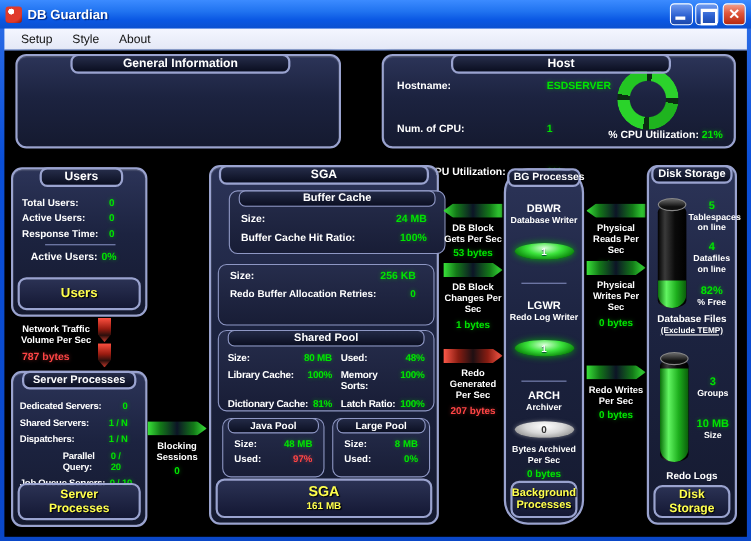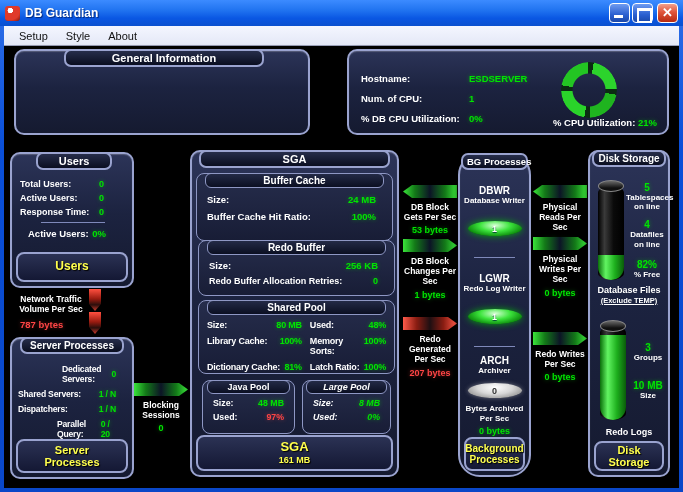--- a/index.html
+++ b/index.html
@@ -100,21 +100,22 @@
     <span class="menu-item">About</span>
   </div>
 
   <div class="content">
 
     <div class="panel" style="left:10px;top:3px;width:296px;height:86px;">
       <div class="hdr" style="left:48px;width:200px;">General Information</div>
     </div>
 
     <div class="panel" style="left:343px;top:3px;width:322px;height:86px;">
-      <div style="position:absolute;left:12px;top:22px;width:196px;display:grid;grid-template-columns:108px 1fr;row-gap:9px;font-size:9.5px;align-items:center;">
+      <div class="hdr" style="left:61px;width:200px;">Host</div>
+      <div style="position:absolute;left:12px;top:22px;width:196px;display:grid;grid-template-columns:108px 1fr;row-gap:9px;font-size:9.5px;align-items:center;gap:28px;">
         <span class="wlab">Hostname:</span>
         <span class="gval">ESDSERVER</span>
         <span class="wlab">Num. of CPU:</span>
         <span class="gval">1</span>
         <span class="wlab">% DB CPU Utilization:</span>
         <span class="gval">0%</span>
       </div>
       <div class="donut" style="left:212px;top:11px;"></div>
       <div style="position:absolute;right:10px;bottom:5px;font-size:9.5px;">
         <span class="wlab">% CPU Utilization:</span>
@@ -153,21 +154,21 @@
       <div class="rval" style="position:absolute;left:10px;top:30px;font-size:9.5px;">787 bytes</div>
       <div style="position:absolute;left:79px;top:0;">
         <div class="v-seg"></div>
           <div class="v-seg"></div>
       </div>
     </div>
 
     <div class="panel" style="left:6px;top:291px;width:124px;height:142px;">
       <div class="hdr" style="left:8px;width:104px;font-size:10px;">Server Processes</div>
       <div style="position:absolute;left:6px;right:6px;top:22px;font-size:8.6px;letter-spacing:-0.2px;">
-        <div class="row" style="padding:2.5px 10px 2.5px 0;margin-left:44px;">
+        <div class="row" style="padding:2.5px 10px 2.5px 0;">
           <span class="wlab">Dedicated Servers:</span>
           <span class="gval">0</span>
         </div>
         <div class="row" style="padding:2.5px 10px 2.5px 0;">
           <span class="wlab">Shared Servers:</span>
           <span class="gval">1 / N</span>
         </div>
         <div class="row" style="padding:2.5px 10px 2.5px 0;">
           <span class="wlab">Dispatchers:</span>
           <span class="gval">1 / N</span>
@@ -187,33 +188,32 @@
     </div>
 
     <div class="flow-group" style="left:128px;top:337px;width:58px;">
       <div class="h-arrow right agreen"></div>
       <div class="flow-label">Blocking Sessions</div>
       <div class="flow-value gval">0</div>
     </div>
 
     <div class="panel" style="left:186px;top:104px;width:209px;height:327px;">
       <div class="hdr" style="left:7px;width:191px;">SGA</div>
-      <div class="subpanel" style="left:4px;top:21px;width:197px;height:68px;">
+      <div class="subpanel" style="left:16px;top:21px;width:197px;height:58px;">
         <div class="subhdr">Buffer Cache</div>
         <div class="row" style="padding:6px 16px 0 10px;font-size:9.5px;">
           <span class="wlab">Size:</span>
           <span class="gval">24 MB</span>
         </div>
         <div class="row" style="padding:6px 16px 0 10px;font-size:9.5px;">
           <span class="wlab">Buffer Cache Hit Ratio:</span>
           <span class="gval">100%</span>
         </div>
       </div>
       <div class="subpanel" style="left:6px;top:88px;width:197px;height:56px;">
-        <div class="subhdr">Redo Buffer</div>
         <div class="row" style="padding:5px 16px 0 10px;font-size:9.5px;">
           <span class="wlab">Size:</span>
           <span class="gval">256 KB</span>
         </div>
         <div class="row" style="padding:5px 16px 0 10px;font-size:9px;gap:20px;">
           <span class="wlab">Redo Buffer Allocation Retries:</span>
           <span class="gval">0</span>
         </div>
       </div>
       <div class="subpanel" style="left:6px;top:148px;width:197px;height:74px;">
@@ -255,21 +255,21 @@
         <div class="subhdr" style="font-size:9px;">Java Pool</div>
         <div class="row" style="padding:4px 10px 0;font-size:8.8px;">
           <span class="wlab">Size:</span>
           <span class="gval">48 MB</span>
         </div>
         <div class="row" style="padding:4px 10px 0;font-size:8.8px;">
           <span class="wlab">Used:</span>
           <span class="rval">97%</span>
         </div>
       </div>
-      <div class="subpanel" style="left:110px;top:228px;width:89px;height:54px;font-style:italic;">
+      <div class="subpanel" style="left:110px;top:228px;width:89px;height:54px;">
         <div class="subhdr" style="font-size:9px;">Large Pool</div>
         <div class="row" style="padding:4px 10px 0;font-size:8.8px;">
           <span class="wlab">Size:</span>
           <span class="gval">8 MB</span>
         </div>
         <div class="row" style="padding:4px 10px 0;font-size:8.8px;">
           <span class="wlab">Used:</span>
           <span class="gval">0%</span>
         </div>
       </div>

